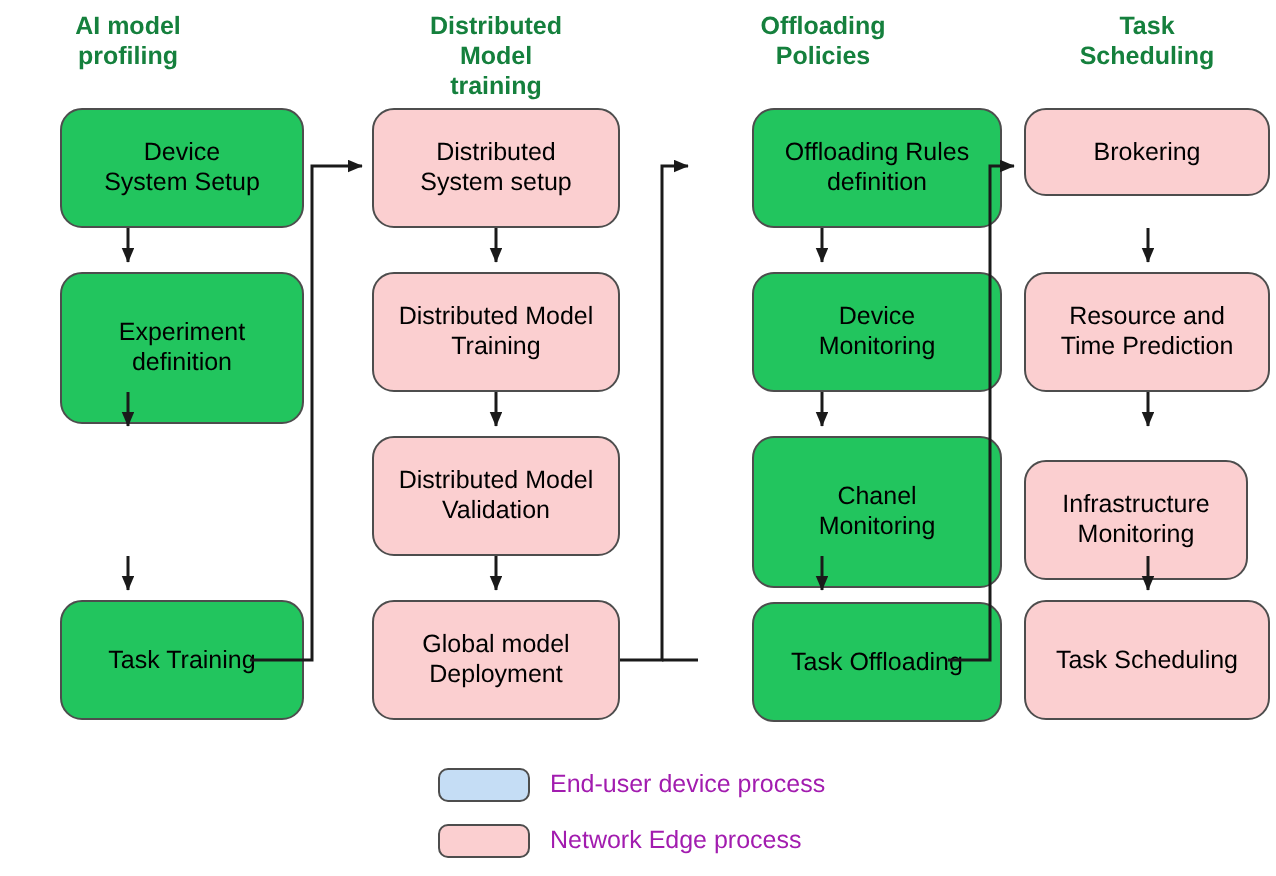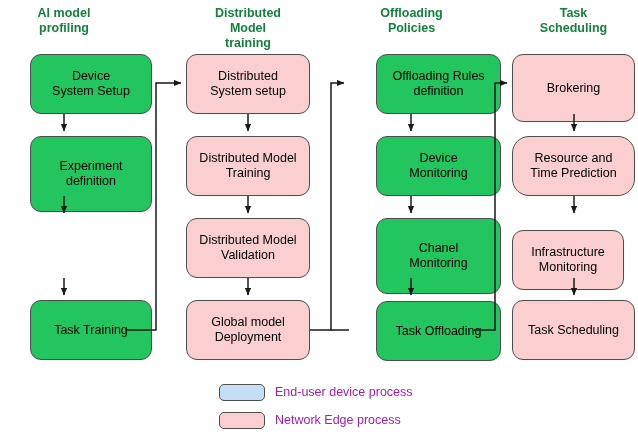--- a/index.html
+++ b/index.html
@@ -105,22 +105,22 @@
 Deployment</div>
 
   <div class="node blue" style="left:349px; top:54px; width:125px; height:60px;">Offloading Rules
 definition</div>
   <div class="node blue" style="left:349px; top:136px; width:125px; height:60px;">Device
 Monitoring</div>
   <div class="node blue" style="left:349px; top:218px; width:125px; height:76px;">Chanel
 Monitoring</div>
   <div class="node blue" style="left:349px; top:301px; width:125px; height:60px;">Task Offloading</div>
 
-  <div class="node pink" style="left:512px; top:54px; width:123px; height:68px;">Brokering</div>
-  <div class="node pink" style="left:512px; top:136px; width:123px; height:60px;border-radius:17px;">Resource and
+  <div class="node pink" style="left:512px; top:54px; width:123px; height:44px;">Brokering</div>
+  <div class="node pink" style="left:512px; top:136px; width:123px; height:60px;">Resource and
 Time Prediction</div>
   <div class="node pink" style="left:512px; top:230px; width:112px; height:60px;">Infrastructure
 Monitoring</div>
   <div class="node pink" style="left:512px; top:300px; width:123px; height:60px;">Task Scheduling</div>
 
   <svg class="conn" viewBox="0 0 638 438">
     <defs>
       <marker id="arrow" markerWidth="9" markerHeight="9" refX="7.2" refY="3.2" orient="auto" markerUnits="userSpaceOnUse">
         <path d="M0,0 L7.6,3.2 L0,6.4 z" fill="#1a1a1a"></path>
       </marker>

